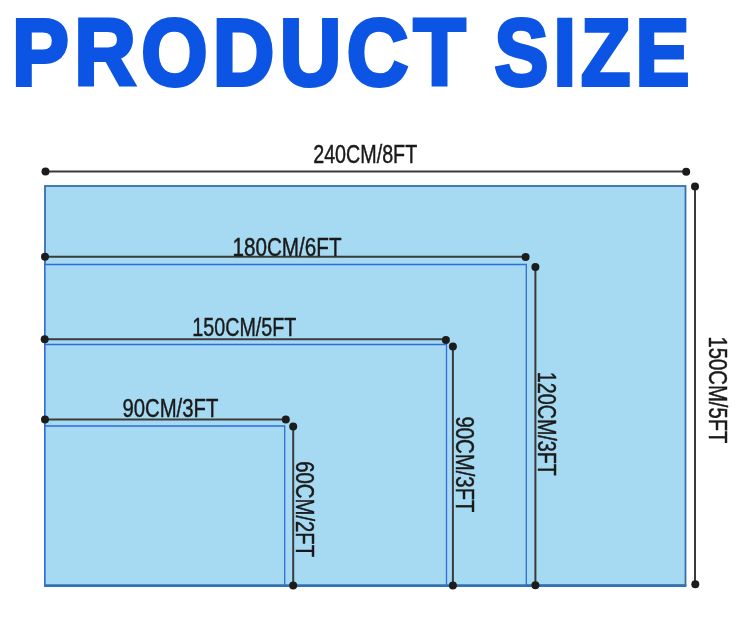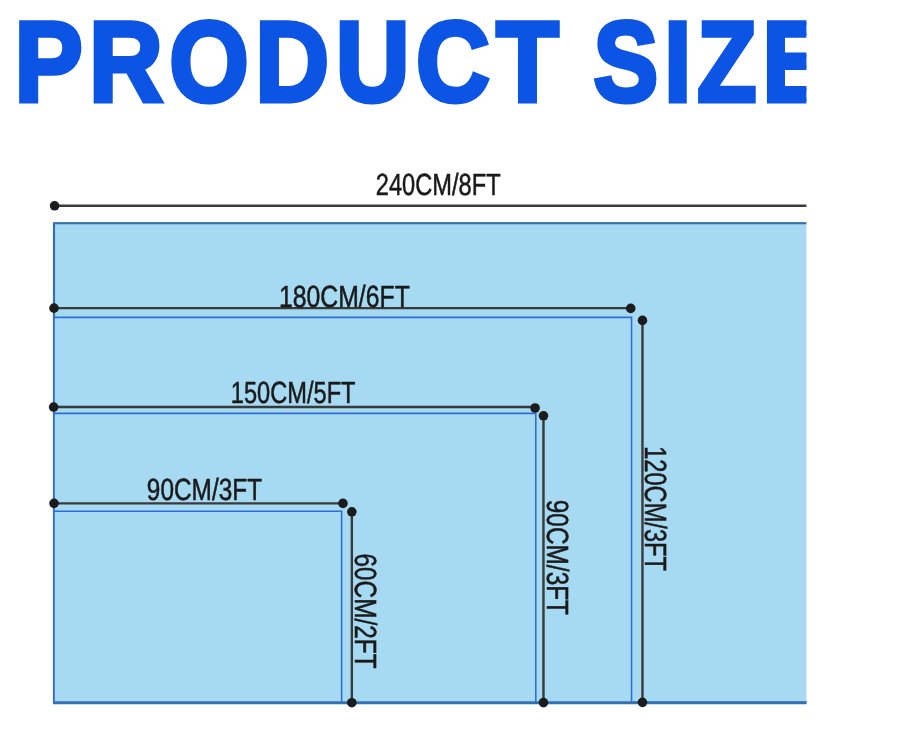--- a/index.html
+++ b/index.html
@@ -1,16 +1,16 @@
 <!DOCTYPE html>
 <html><head>
 <meta charset="utf-8">
 <style>
   html,body{margin:0;padding:0;background:#ffffff;}
-  #page{position:relative;width:672px;height:625px;overflow:hidden;font-family:"Liberation Sans",sans-serif;}
+  #page{position:relative;width:750px;height:625px;overflow:hidden;font-family:"Liberation Sans",sans-serif;}
   svg{position:absolute;left:0;top:0;}
 </style>
 </head>
 <body>
 <div id="page">
 <svg width="750" height="625" viewBox="0 0 750 625">
 
   <g font-family="Liberation Sans, sans-serif" font-weight="bold" font-size="95" fill="#0c54e4" stroke="#0c54e4" stroke-width="4" letter-spacing="6">
     <text x="12" y="84.5" textLength="459" lengthAdjust="spacingAndGlyphs">PRODUCT</text>
     <text x="494.5" y="84.5" textLength="200" lengthAdjust="spacingAndGlyphs">SIZE</text>

